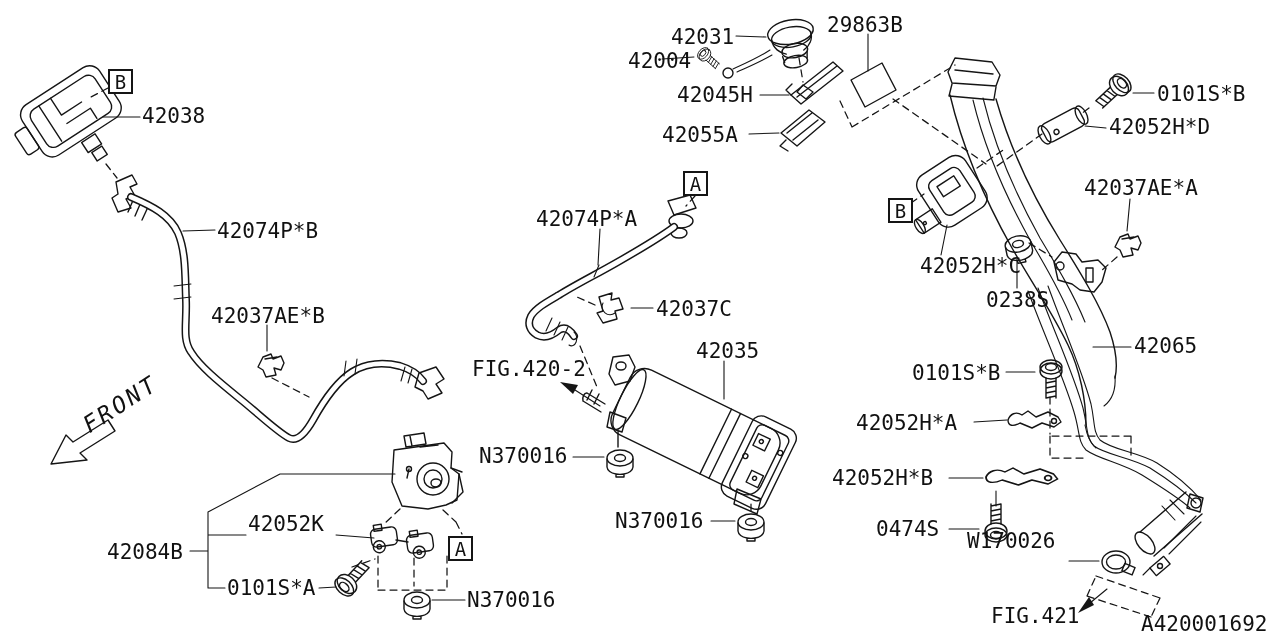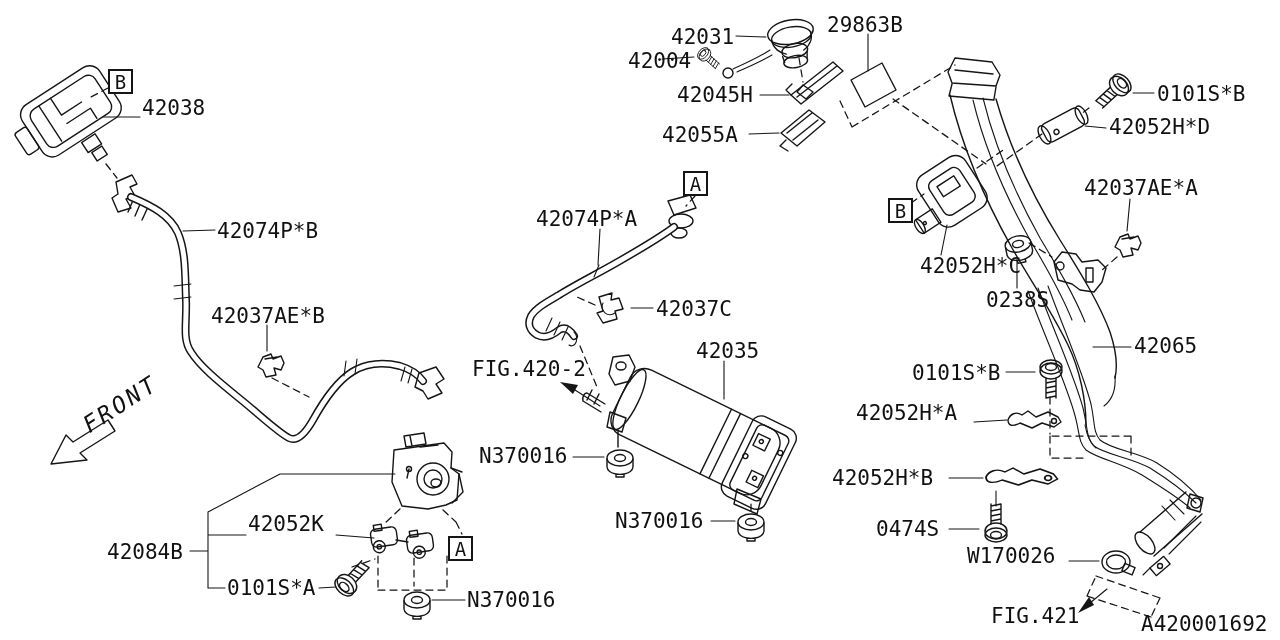--- a/index.html
+++ b/index.html
@@ -275,21 +275,21 @@
   <g>
     <polygon class="fillb" points="560,382 578,385 573,394"></polygon>
     <path class="thin" d="M575,390 L600,406"></path>
   </g>
   <g>
     <polygon class="fillb" points="1078,613 1094,605 1089,597"></polygon>
     <path class="thin" d="M1090,603 L1107,589"></path>
   </g>
 </svg>
 
-<div class="lbl" style="left:142px;top:98px">42038</div>
+<div class="lbl" style="left:142px;top:106px">42038</div>
 <div class="lbl" style="left:217px;top:221px">42074P*B</div>
 <div class="lbl" style="left:211px;top:306px">42037AE*B</div>
 <div class="lbl" style="left:107px;top:542px">42084B</div>
 <div class="lbl" style="left:248px;top:514px">42052K</div>
 <div class="lbl" style="left:227px;top:578px">0101S*A</div>
 <div class="lbl" style="left:467px;top:590px">N370016</div>
 <div class="lbl" style="left:671px;top:27px">42031</div>
 <div class="lbl" style="left:628px;top:51px">42004</div>
 <div class="lbl" style="left:677px;top:85px">42045H</div>
 <div class="lbl" style="left:662px;top:125px">42055A</div>
@@ -299,24 +299,24 @@
 <div class="lbl" style="left:696px;top:341px">42035</div>
 <div class="lbl" style="left:479px;top:446px">N370016</div>
 <div class="lbl" style="left:615px;top:511px">N370016</div>
 <div class="lbl" style="left:920px;top:256px">42052H*C</div>
 <div class="lbl" style="left:986px;top:290px">0238S</div>
 <div class="lbl" style="left:1084px;top:178px">42037AE*A</div>
 <div class="lbl" style="left:1157px;top:84px">0101S*B</div>
 <div class="lbl" style="left:1109px;top:117px">42052H*D</div>
 <div class="lbl" style="left:1134px;top:336px">42065</div>
 <div class="lbl" style="left:912px;top:363px">0101S*B</div>
-<div class="lbl" style="left:856px;top:403px">42052H*A</div>
+<div class="lbl" style="left:856px;top:413px">42052H*A</div>
 <div class="lbl" style="left:832px;top:468px">42052H*B</div>
 <div class="lbl" style="left:876px;top:519px">0474S</div>
-<div class="lbl" style="left:967px;top:546px">W170026</div>
+<div class="lbl" style="left:967px;top:531px">W170026</div>
 
 <div class="lbl" style="left:472px;top:359px">FIG.420-2</div>
 <div class="lbl" style="left:991px;top:606px">FIG.421</div>
 <div class="lbl" style="left:1141px;top:614px">A420001692</div>
 
 <div class="front">FRONT</div>
 
 <div class="marker" style="left:108px;top:69px">B</div>
 <div class="marker" style="left:448px;top:536px">A</div>
 <div class="marker" style="left:683px;top:171px">A</div>

